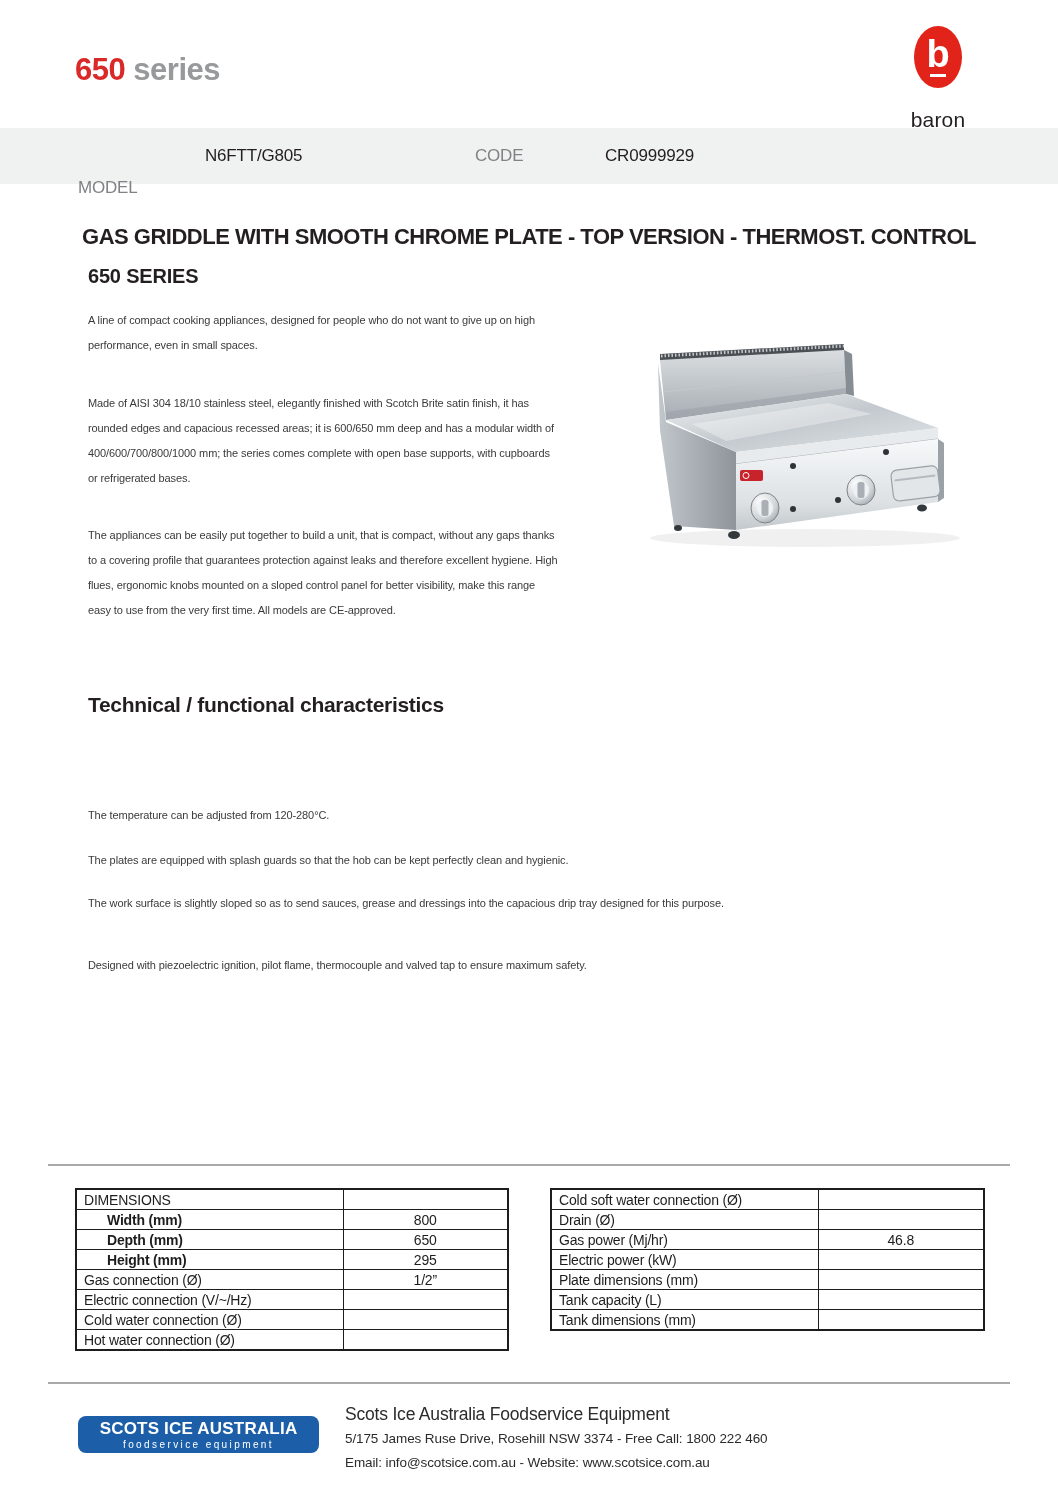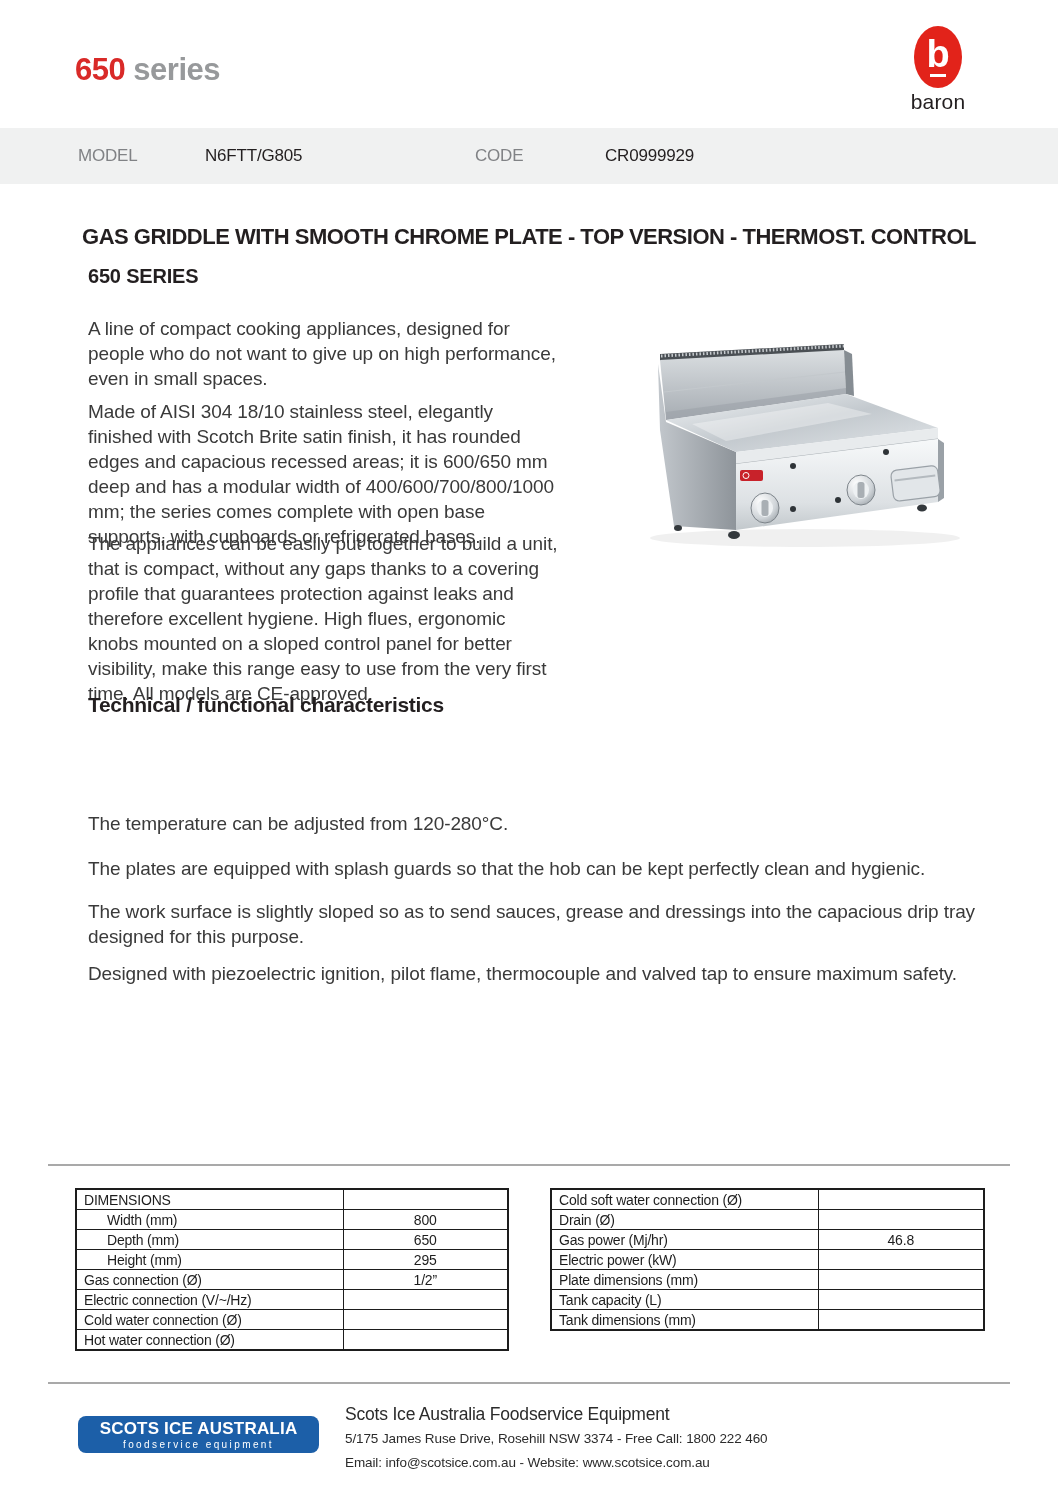--- a/index.html
+++ b/index.html
@@ -17,40 +17,40 @@
   .series-title .num{color:#d92a28;}
   .series-title .word{color:#97999b;}
   .brand{position:absolute;left:888px;top:26px;width:100px;text-align:center;}
   .brand-oval{
     width:48px;height:62px;border-radius:50%;
     background:#e2231a;margin:0 auto;
     display:flex;flex-direction:column;align-items:center;justify-content:center;
   }
   .brand-oval .glyph{color:#fff;font-weight:bold;font-size:38px;line-height:34px;font-family:"Liberation Sans",sans-serif;}
   .brand-oval .glyph-underline{width:16px;height:3px;background:#fff;margin-top:3px;}
-  .brand-name{font-size:21px;color:#231f20;margin-top:2px;letter-spacing:0.2px;}
+  .brand-name{font-size:21px;color:#231f20;margin-top:20px;letter-spacing:0.2px;}
   
   .model-bar{position:absolute;left:0;top:128px;width:1058px;height:56px;background:#f0f1f1;}
   .model-bar span{position:absolute;top:0;line-height:56px;font-size:17px;letter-spacing:-0.2px;}
   .mb-label{color:#808285;}
   .mb-value{color:#231f20;}
-  .mb-model-label{left:78px;}
+  .mb-model-label{left:78px;margin-top:32px;}
   .mb-model-value{left:205px;}
   .mb-code-label{left:475px;}
   .mb-code-value{left:605px;}
   
   .doc-title{
     position:absolute;left:79px;top:224px;width:900px;
     text-align:center;font-size:22px;line-height:25px;font-weight:bold;
     letter-spacing:-0.5px;color:#231f20;
   }
   
   .h-650{position:absolute;left:88px;top:265px;font-size:20px;font-weight:bold;letter-spacing:-0.2px;}
   .h-tech{position:absolute;left:88px;top:693px;font-size:21px;font-weight:bold;letter-spacing:-0.3px;}
-  .body-p{position:absolute;left:88px;font-size:19px;line-height:25px;color:#3a3a3a;letter-spacing:-0.1px;}
+  .body-p{position:absolute;left:88px;font-size:11px;line-height:25px;color:#3a3a3a;letter-spacing:-0.1px;}
   .col-p{width:472px;}
   .wide-p{width:892px;}
   .sp1{top:297px}.sp2{top:380px}.sp3{top:512px}
   .tp1{top:730px}.tp2{top:792px}.tp3{top:837px}.tp4{top:880px}.tp5{top:942px}
   
   .product{position:absolute;left:630px;top:340px;width:370px;height:210px;}
   
   .rule{position:absolute;left:48px;width:962px;height:2px;background:#a9a9a9;}
   .rule1{top:1164px;}
   .rule2{top:1382px;}
@@ -62,21 +62,21 @@
   table.spec td{
     border:1px solid #1d1d1d;height:19px;
     font-size:14px;color:#1d1d1d;padding:0 7px;
     letter-spacing:-0.2px;white-space:nowrap;overflow:hidden;margin-top:48px;
   }
   table.spec td.val{text-align:center;padding:0 1px;}
   .spec-left table{width:432px;}
   .spec-left col.c1{width:267px;} .spec-left col.c2{width:165px;}
   .spec-right table{width:433px;}
   .spec-right col.c1{width:267px;} .spec-right col.c2{width:166px;}
-  tr.indent td.lbl{padding-left:30px;}
+  tr.indent td.lbl{padding-left:30px;font-weight:bold;}
   
   .footer-logo{
     position:absolute;left:78px;top:1416px;width:241px;height:37px;
     background:#1c5fa8;border-radius:8px;
     display:flex;flex-direction:column;align-items:center;justify-content:center;
   }
   .footer-logo .l1{color:#fff;font-weight:bold;font-size:17px;letter-spacing:0.2px;line-height:18px;}
   .footer-logo .l2{color:#fff;font-size:10px;letter-spacing:2.4px;line-height:11px;margin-top:1px;}
   .footer-text{position:absolute;left:345px;top:1403px;color:#2b2b2b;}
   .footer-text .company{font-size:17.5px;line-height:22px;letter-spacing:-0.2px;}

